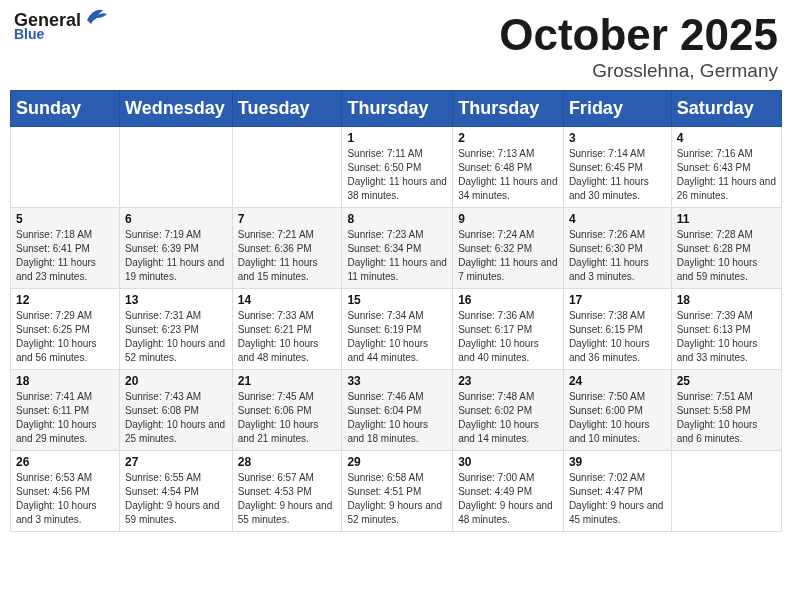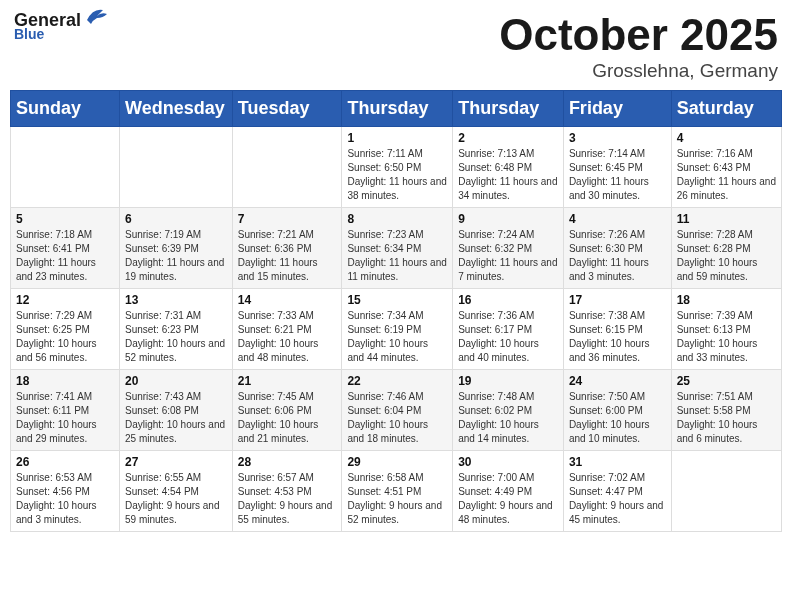--- a/index.html
+++ b/index.html
@@ -201,25 +201,25 @@
         </td>
         <td>
           <span class="day-number">20</span>
           <div class="day-info">Sunrise: 7:43 AM<br>Sunset: 6:08 PM<br>Daylight: 10 hours and 25 minutes.</div>
         </td>
         <td>
           <span class="day-number">21</span>
           <div class="day-info">Sunrise: 7:45 AM<br>Sunset: 6:06 PM<br>Daylight: 10 hours and 21 minutes.</div>
         </td>
         <td>
-          <span class="day-number">22</span>
+          <span class="day-number">33</span>
           <div class="day-info">Sunrise: 7:46 AM<br>Sunset: 6:04 PM<br>Daylight: 10 hours and 18 minutes.</div>
         </td>
         <td>
-          <span class="day-number">19</span>
+          <span class="day-number">23</span>
           <div class="day-info">Sunrise: 7:48 AM<br>Sunset: 6:02 PM<br>Daylight: 10 hours and 14 minutes.</div>
         </td>
         <td>
           <span class="day-number">24</span>
           <div class="day-info">Sunrise: 7:50 AM<br>Sunset: 6:00 PM<br>Daylight: 10 hours and 10 minutes.</div>
         </td>
         <td>
           <span class="day-number">25</span>
           <div class="day-info">Sunrise: 7:51 AM<br>Sunset: 5:58 PM<br>Daylight: 10 hours and 6 minutes.</div>
         </td>
@@ -239,19 +239,19 @@
         </td>
         <td>
           <span class="day-number">29</span>
           <div class="day-info">Sunrise: 6:58 AM<br>Sunset: 4:51 PM<br>Daylight: 9 hours and 52 minutes.</div>
         </td>
         <td>
           <span class="day-number">30</span>
           <div class="day-info">Sunrise: 7:00 AM<br>Sunset: 4:49 PM<br>Daylight: 9 hours and 48 minutes.</div>
         </td>
         <td>
-          <span class="day-number">31</span>
+          <span class="day-number">39</span>
           <div class="day-info">Sunrise: 7:02 AM<br>Sunset: 4:47 PM<br>Daylight: 9 hours and 45 minutes.</div>
         </td>
         <td class="empty-cell"></td>
       </tr>
     </tbody>
 </table>
 
 </body></html>

